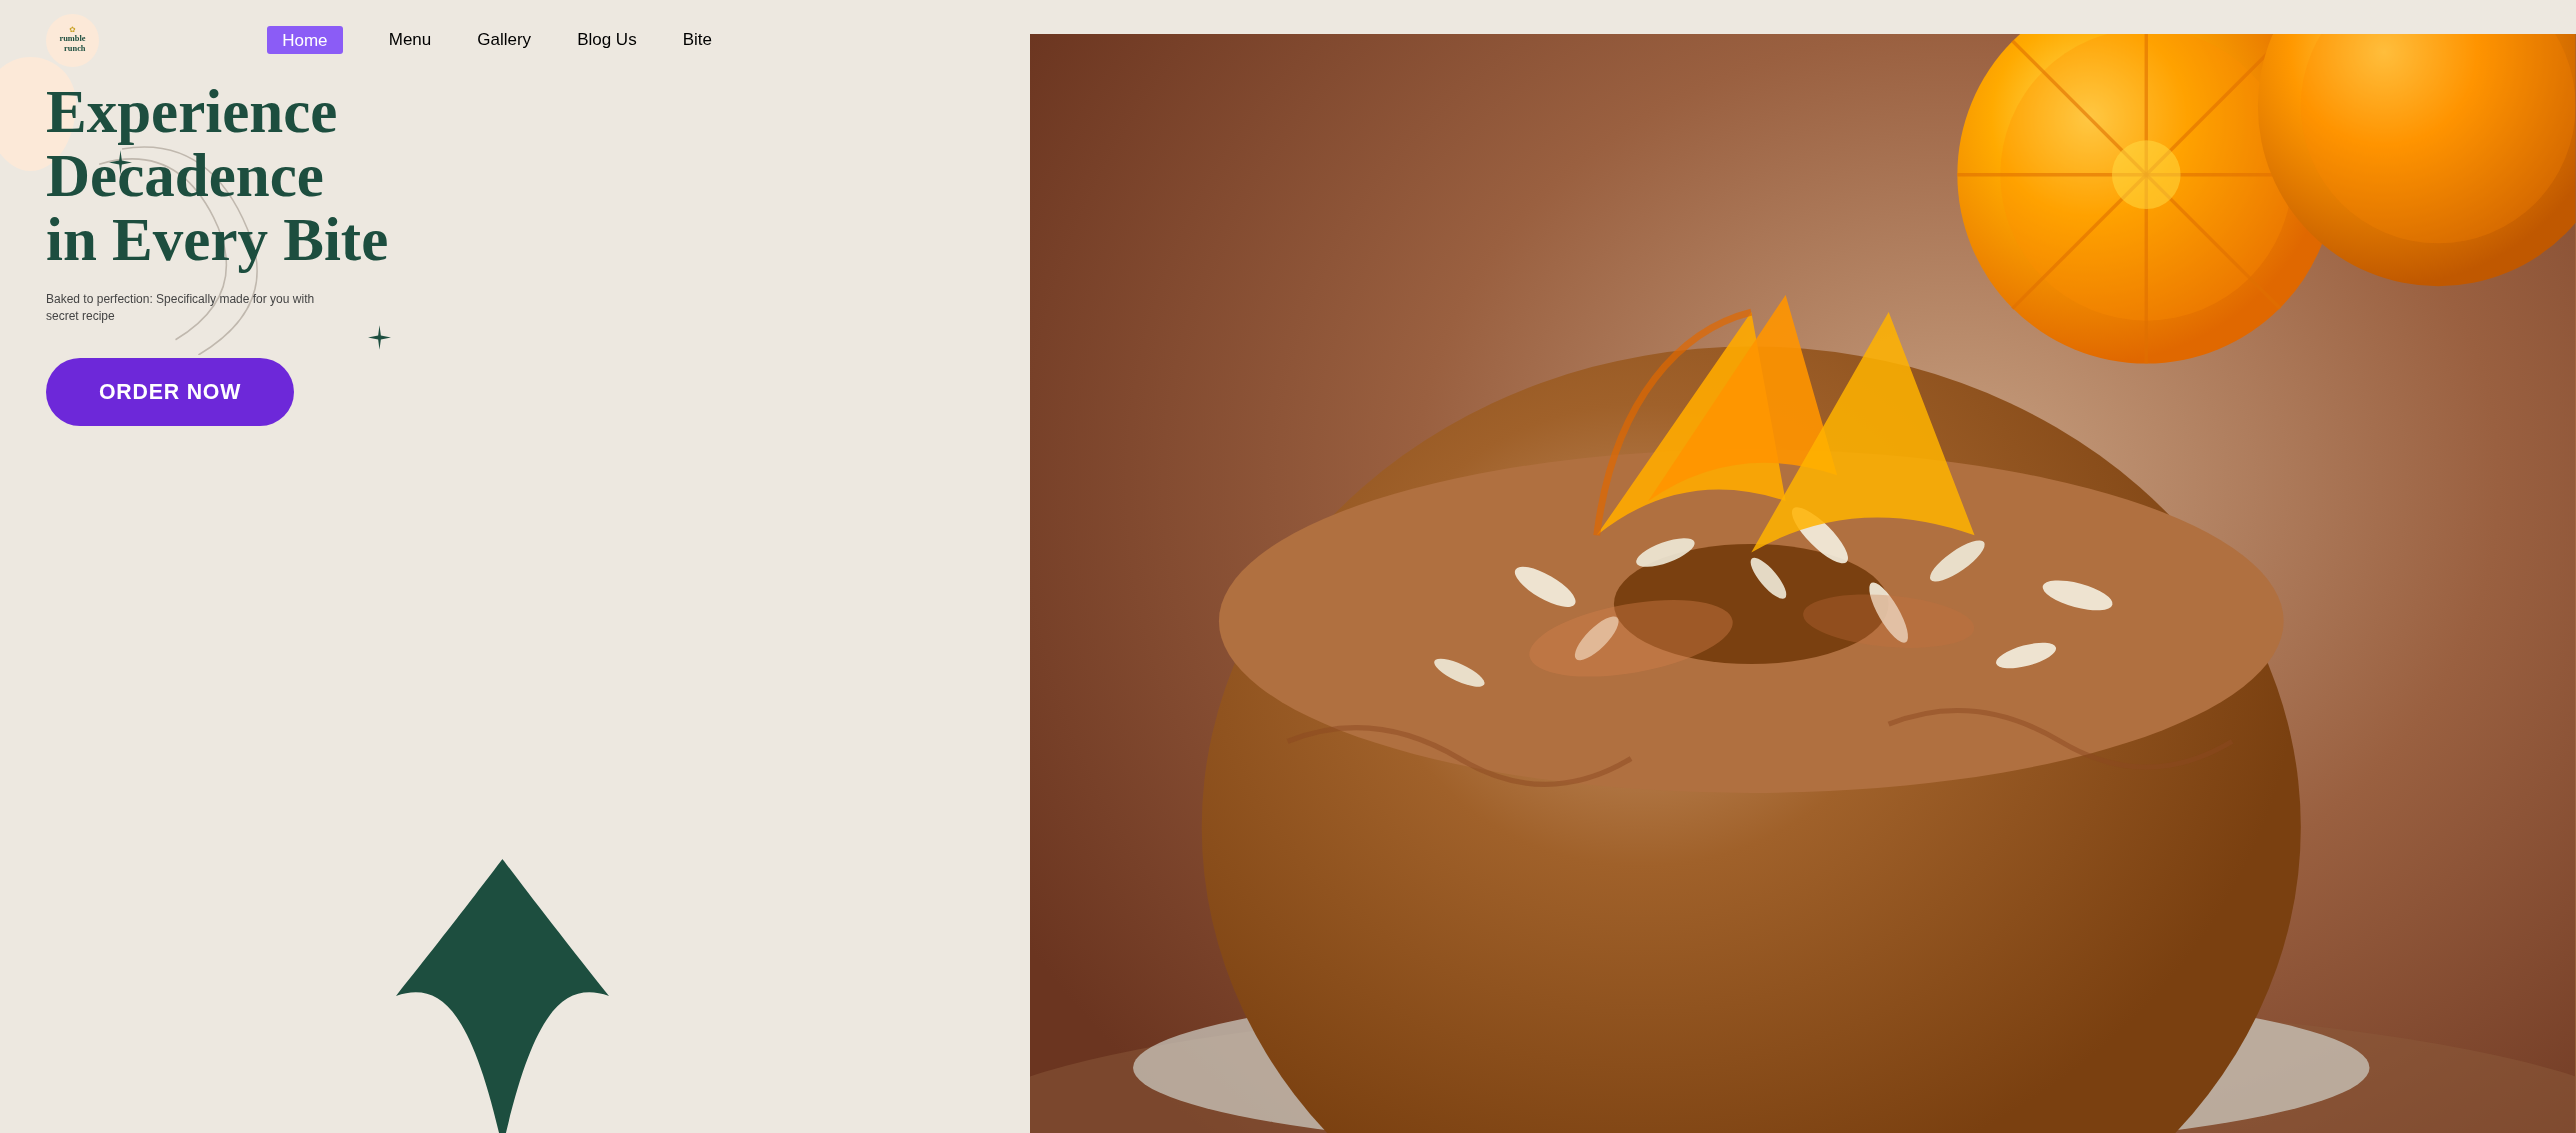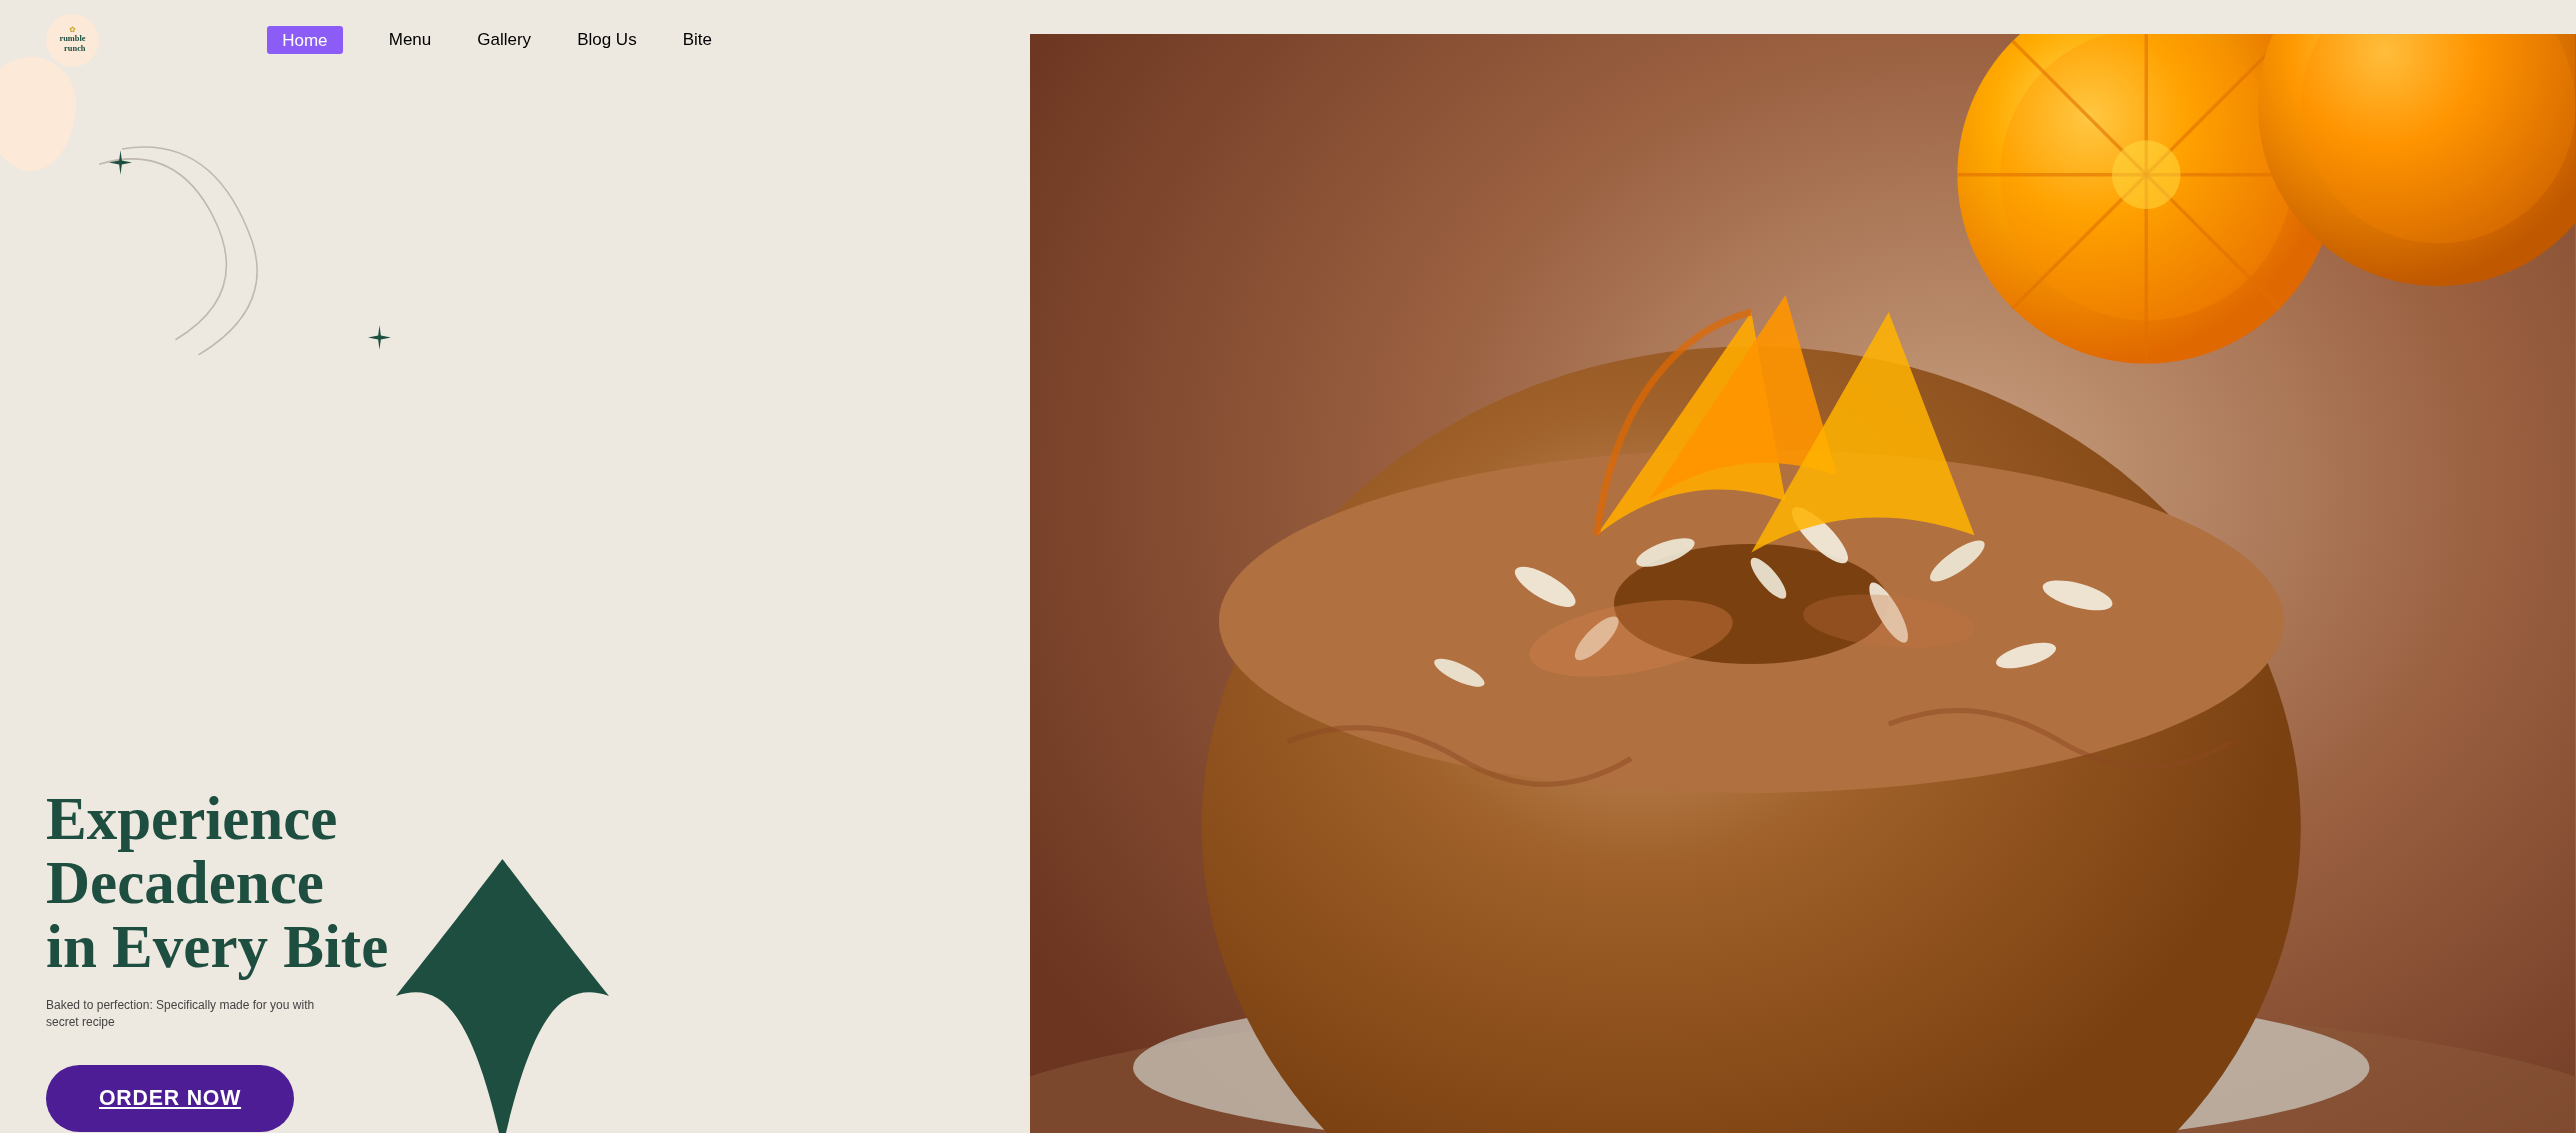--- a/index.html
+++ b/index.html
@@ -84,21 +84,21 @@
       padding: 4.6px 15.2px;
       border-radius: 3px;
     }
 
     
     .hero {
       position: relative;
       width: 100%;
       height: calc(100vh - 81px);
       display: flex;
-      align-items: flex-end;
+      align-items: flex-start;
     }
 
     
     .blob-top-left {
       position: absolute;
       top: -23px;
       left: -15.2px;
       width: 91px;
       height: 114px;
       background-color: #fce9d8;
@@ -156,31 +156,30 @@
       font-size: 12px;
       color: #444;
       font-family: Arial, sans-serif;
       font-weight: 400;
       line-height: 1.4;
       margin-bottom: 34px;
       max-width: 289px;
     }
 
     .order-btn {
-      background-color: #4c1d95;
+      background-color: #6d28d9;
       color: #fff;
       border: none;
       padding: 21.3px 53px;
       font-size: 21.3px;
       font-weight: 900;
       border-radius: 38px;
       cursor: pointer;
       letter-spacing: 0.8px;
       font-family: Arial, sans-serif;
-      text-decoration: underline;
     }
 
     
     .teal-shape {
       position: absolute;
       bottom: -15.2px;
       left: 396px;
       width: 213px;
       height: 289px;
       z-index: 2;

